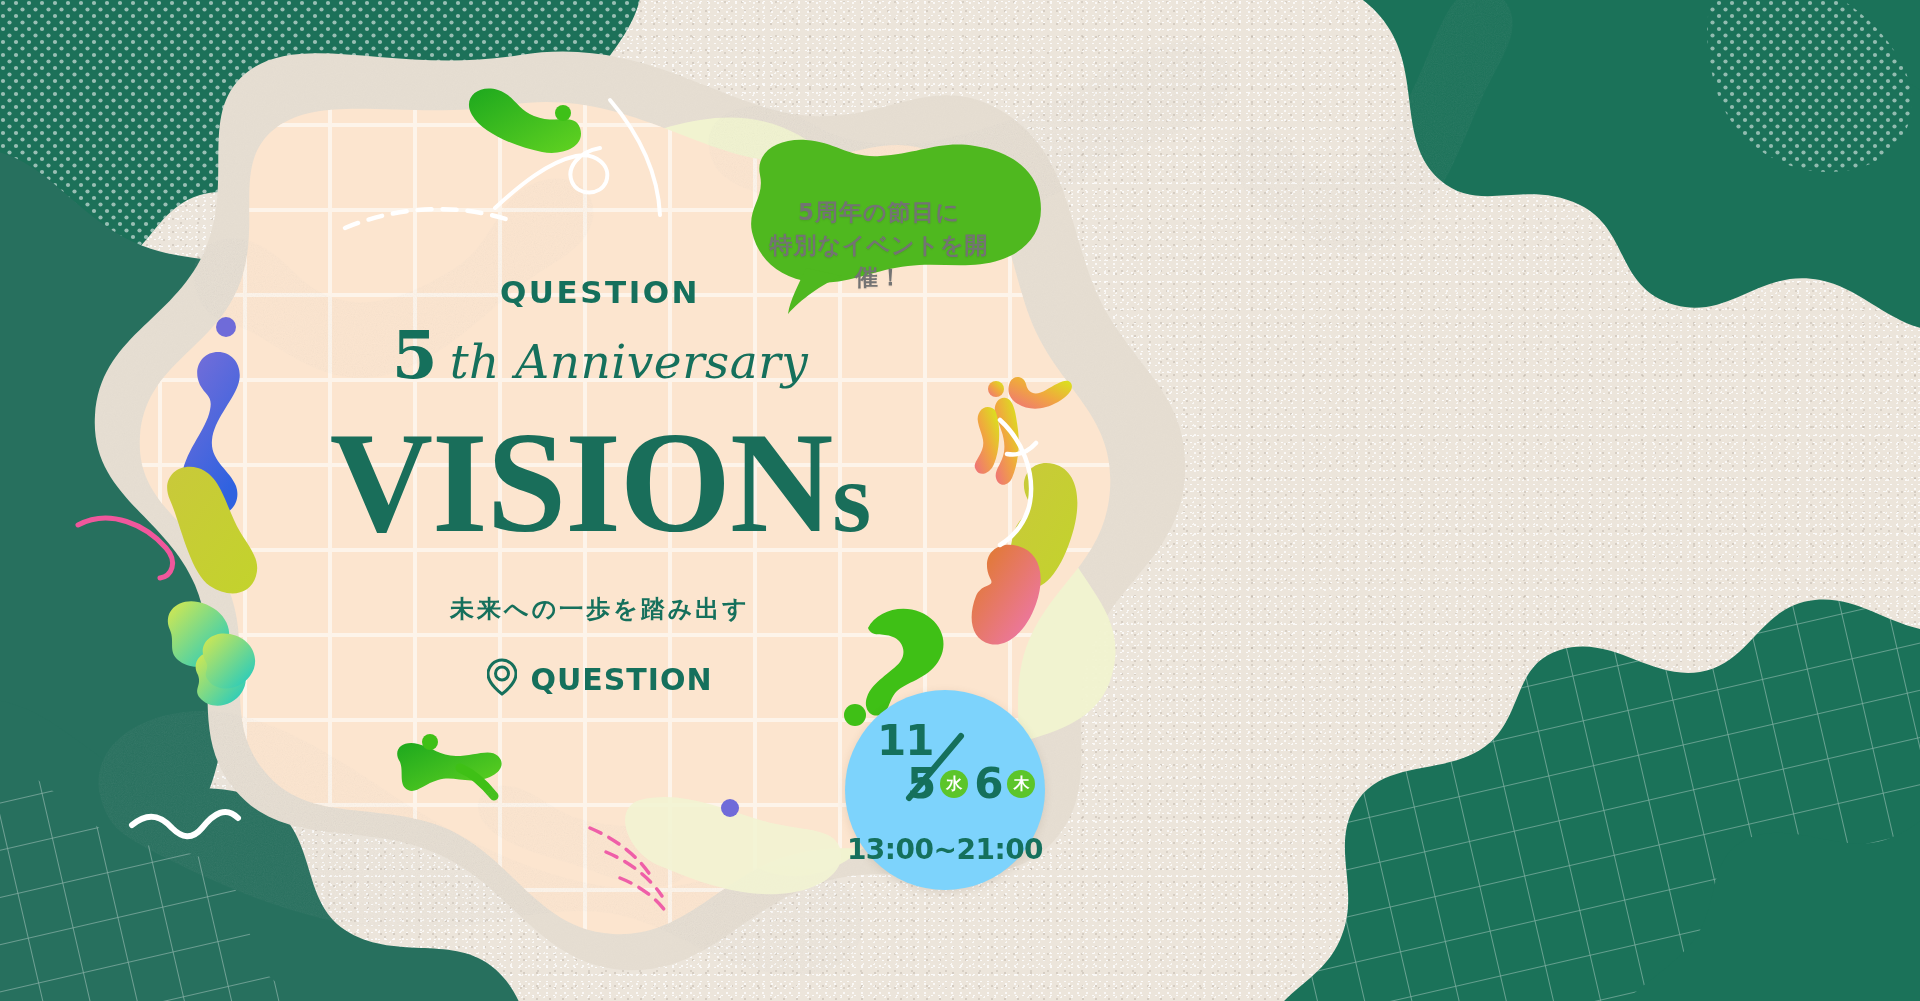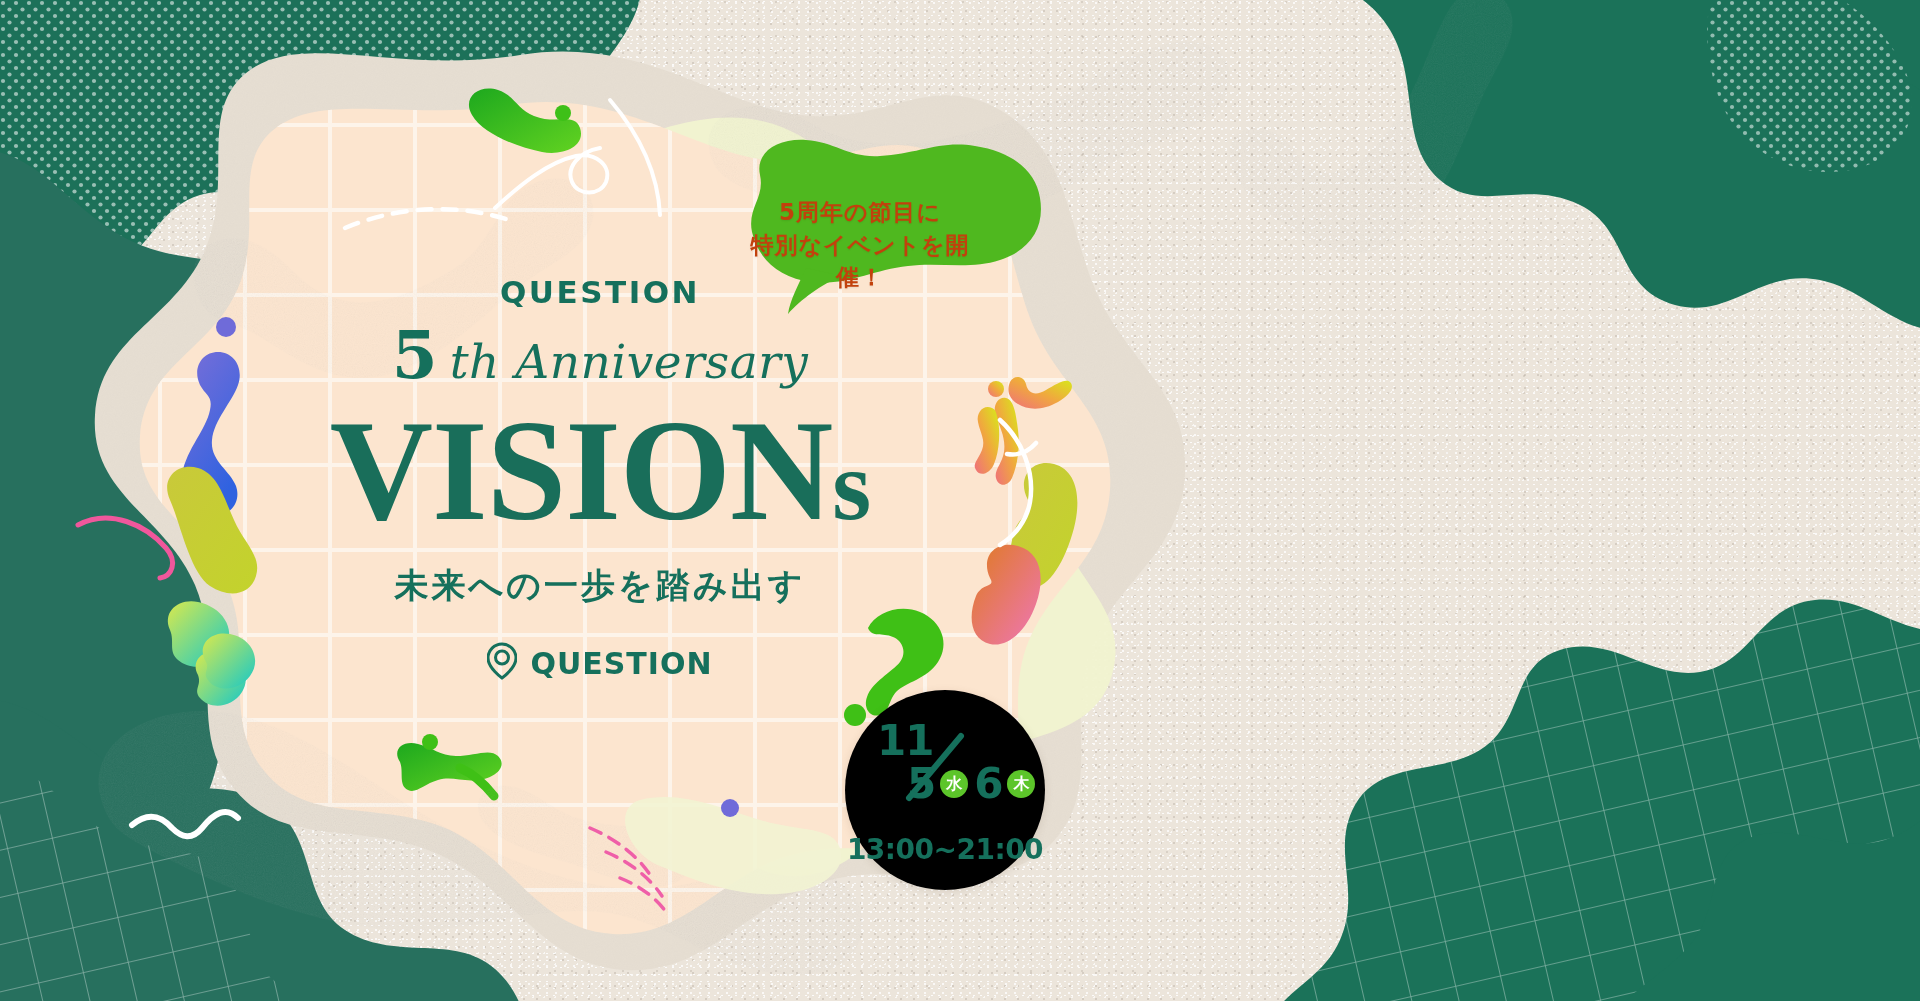--- a/index.html
+++ b/index.html
@@ -56,54 +56,54 @@
     font-style:italic;
     font-size:47px; font-weight:400; line-height:1;
     margin-left:13px; letter-spacing:.5px;
   }
   .main-title {
     font-family:"Liberation Serif", "DejaVu Serif", serif;
     font-weight:700;
     font-size:143px; line-height:1;
     color:#196e5a;
     letter-spacing:-1px;
-    margin-top:12px;
+    margin-top:24px;
   }
   .main-title .tail { font-size:100px; }
   .subtitle {
     font-family:Liberation Mono, monospace;
-    font-size:34px; font-weight:700; letter-spacing:3px;
-    color:#15705c; margin-top:20px;
+    font-size:24px; font-weight:700; letter-spacing:3px;
+    color:#15705c; margin-top:38px;
   }
   .venue-row {
     display:flex; align-items:center; gap:13px; margin-top:33px;
   }
   .venue-name {
     font-family:"DejaVu Sans", sans-serif;
     font-size:30px; font-weight:700; letter-spacing:1px;
     color:#15705c;
   }
 
   
   .bubble-text {
-    position:absolute; left:735px; top:196px;
+    position:absolute; left:754px; top:196px;
     width:250px; text-align:center;
-    color:#c2410c; font-weight:700;
+    color:#737373; font-weight:700;
     font-family:"DejaVu Sans", sans-serif;
     font-size:23px; line-height:1.42;
     letter-spacing:1px;
     text-shadow:0 1px 2px rgba(0,0,0,.08);
     pointer-events:none;
   }
 
   
   .date-badge {
     position:absolute; left:845px; top:690px;
     width:200px; height:200px; border-radius:50%;
-    background:#000000;
+    background:#7dd3fc;
     display:flex; flex-direction:column;
     align-items:center; justify-content:center;
     box-shadow:0 2px 9px rgba(90,70,50,.13);
     font-family:"DejaVu Sans", sans-serif;
   }
   .db-top {
     position:relative; width:172px; height:104px;
   }
   .db-month {
     position:absolute; left:18px; top:6px;

